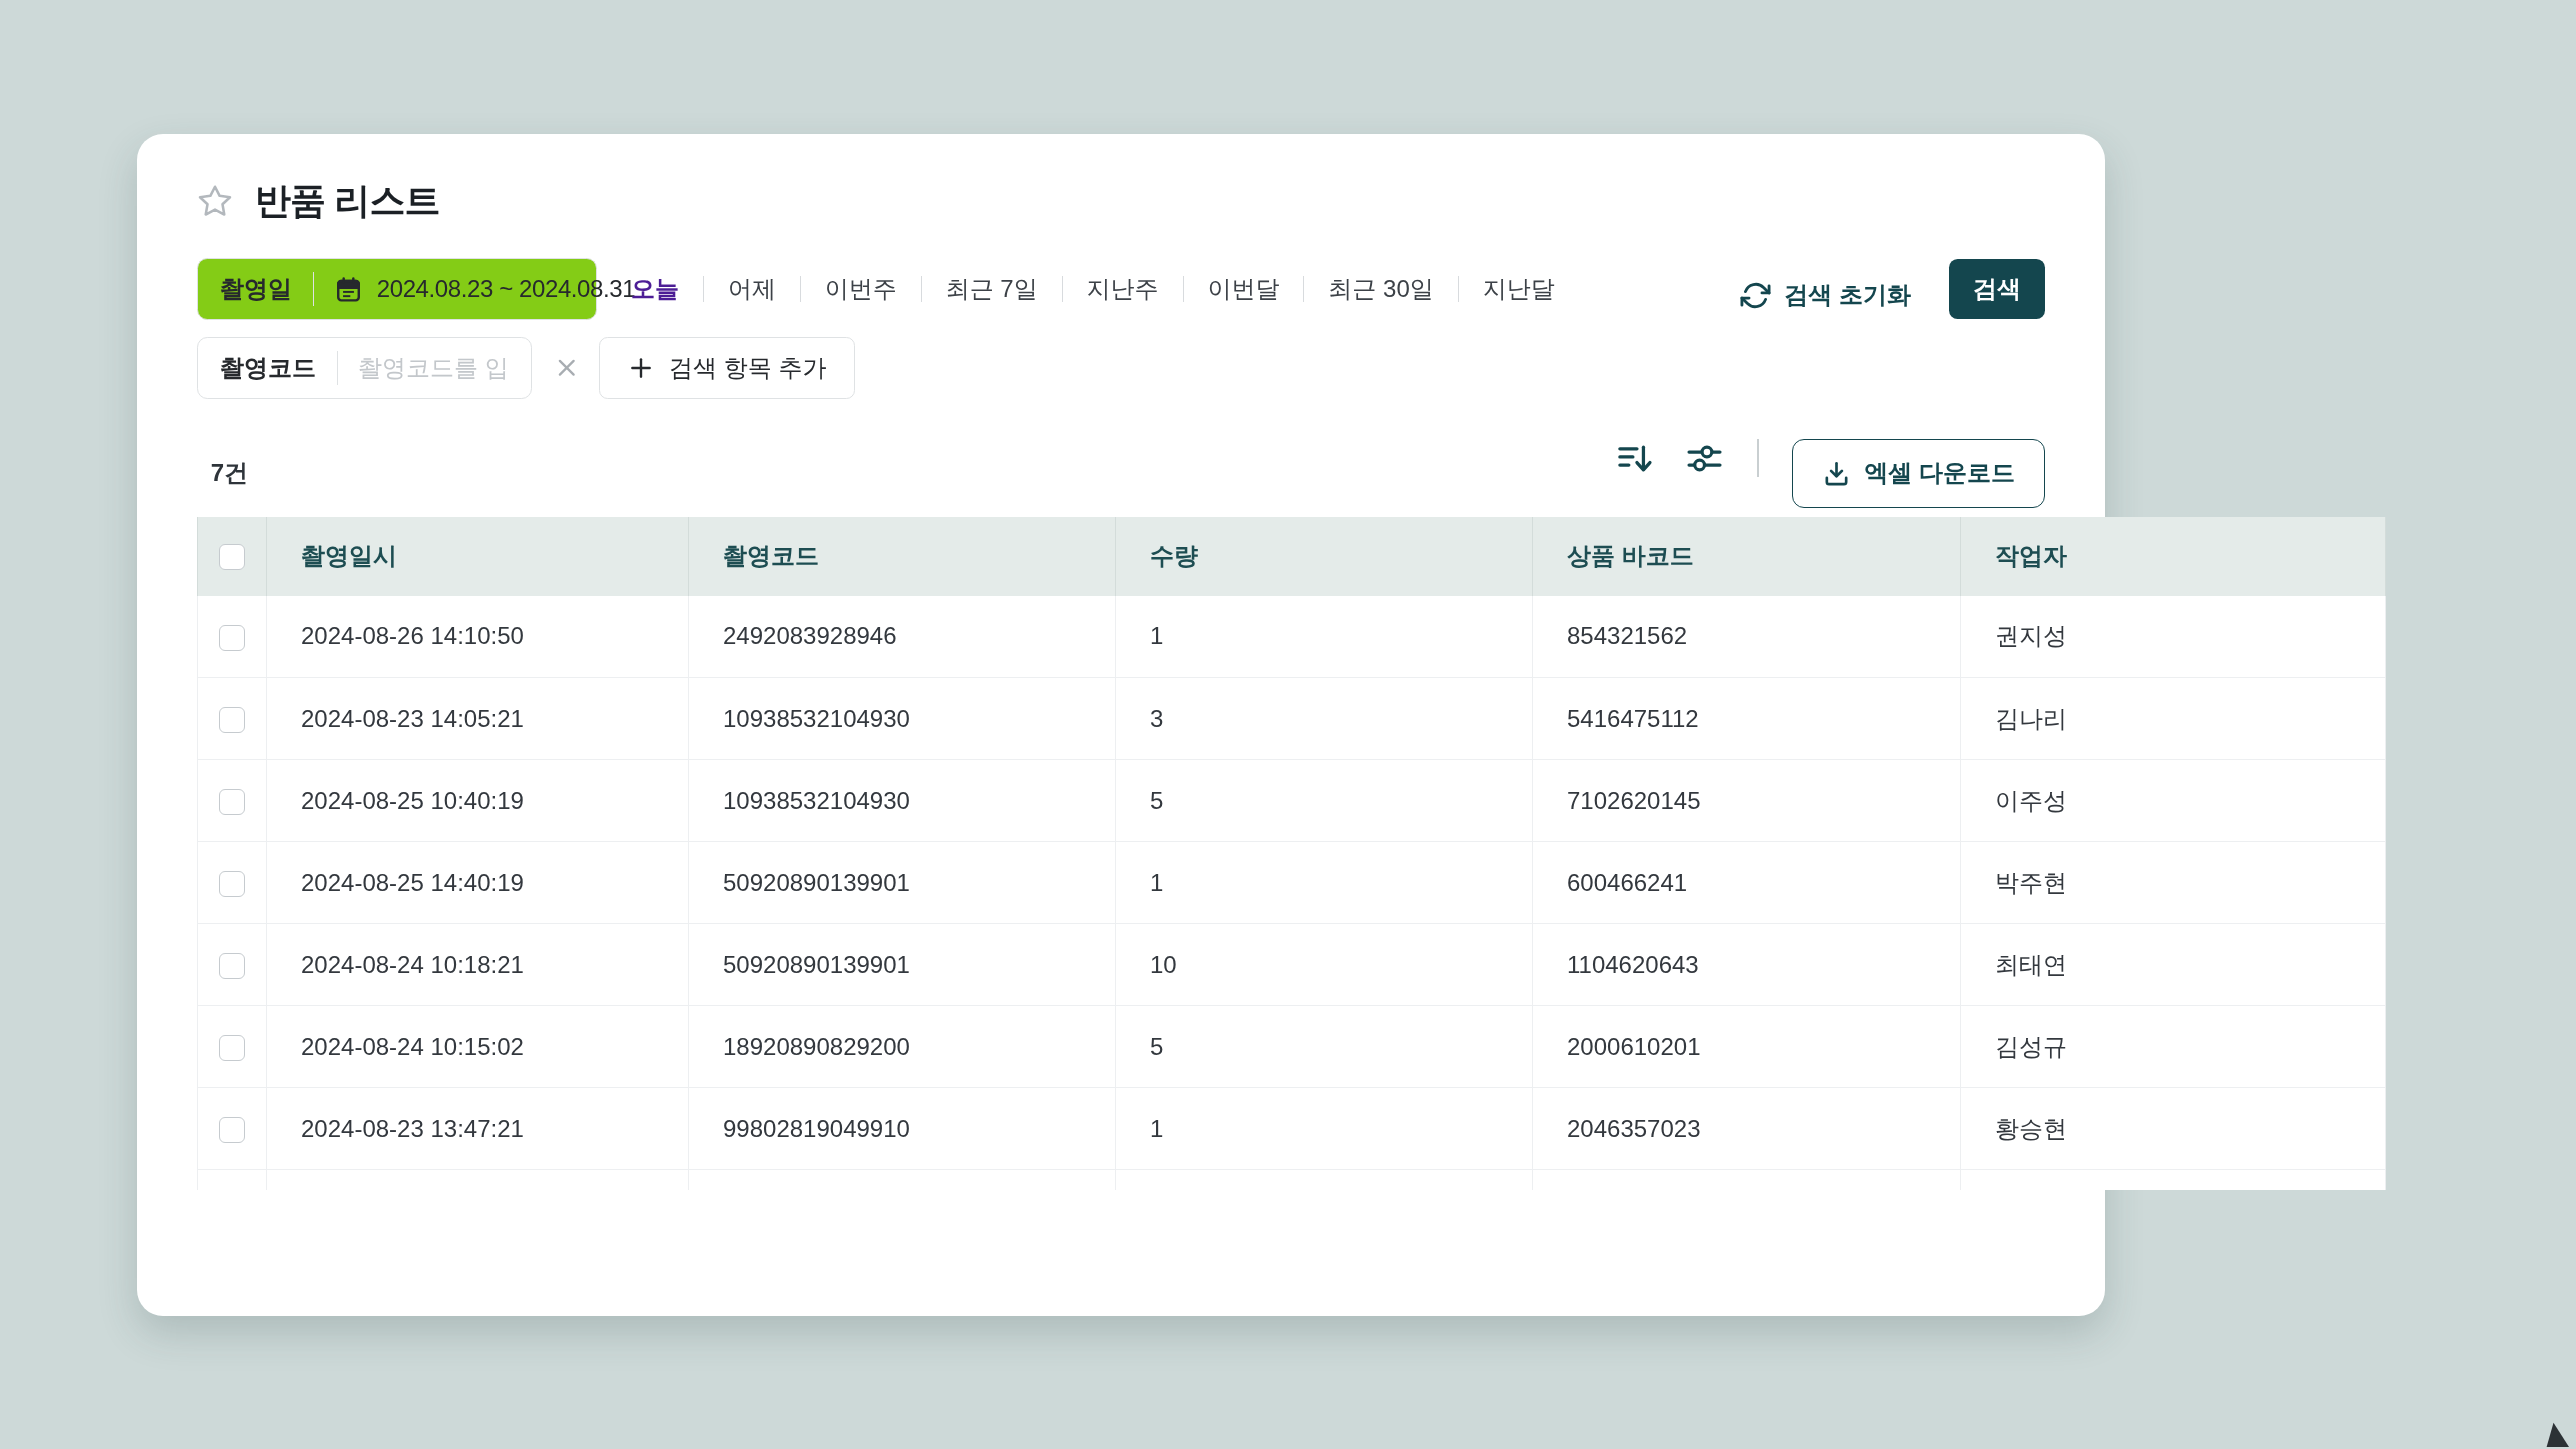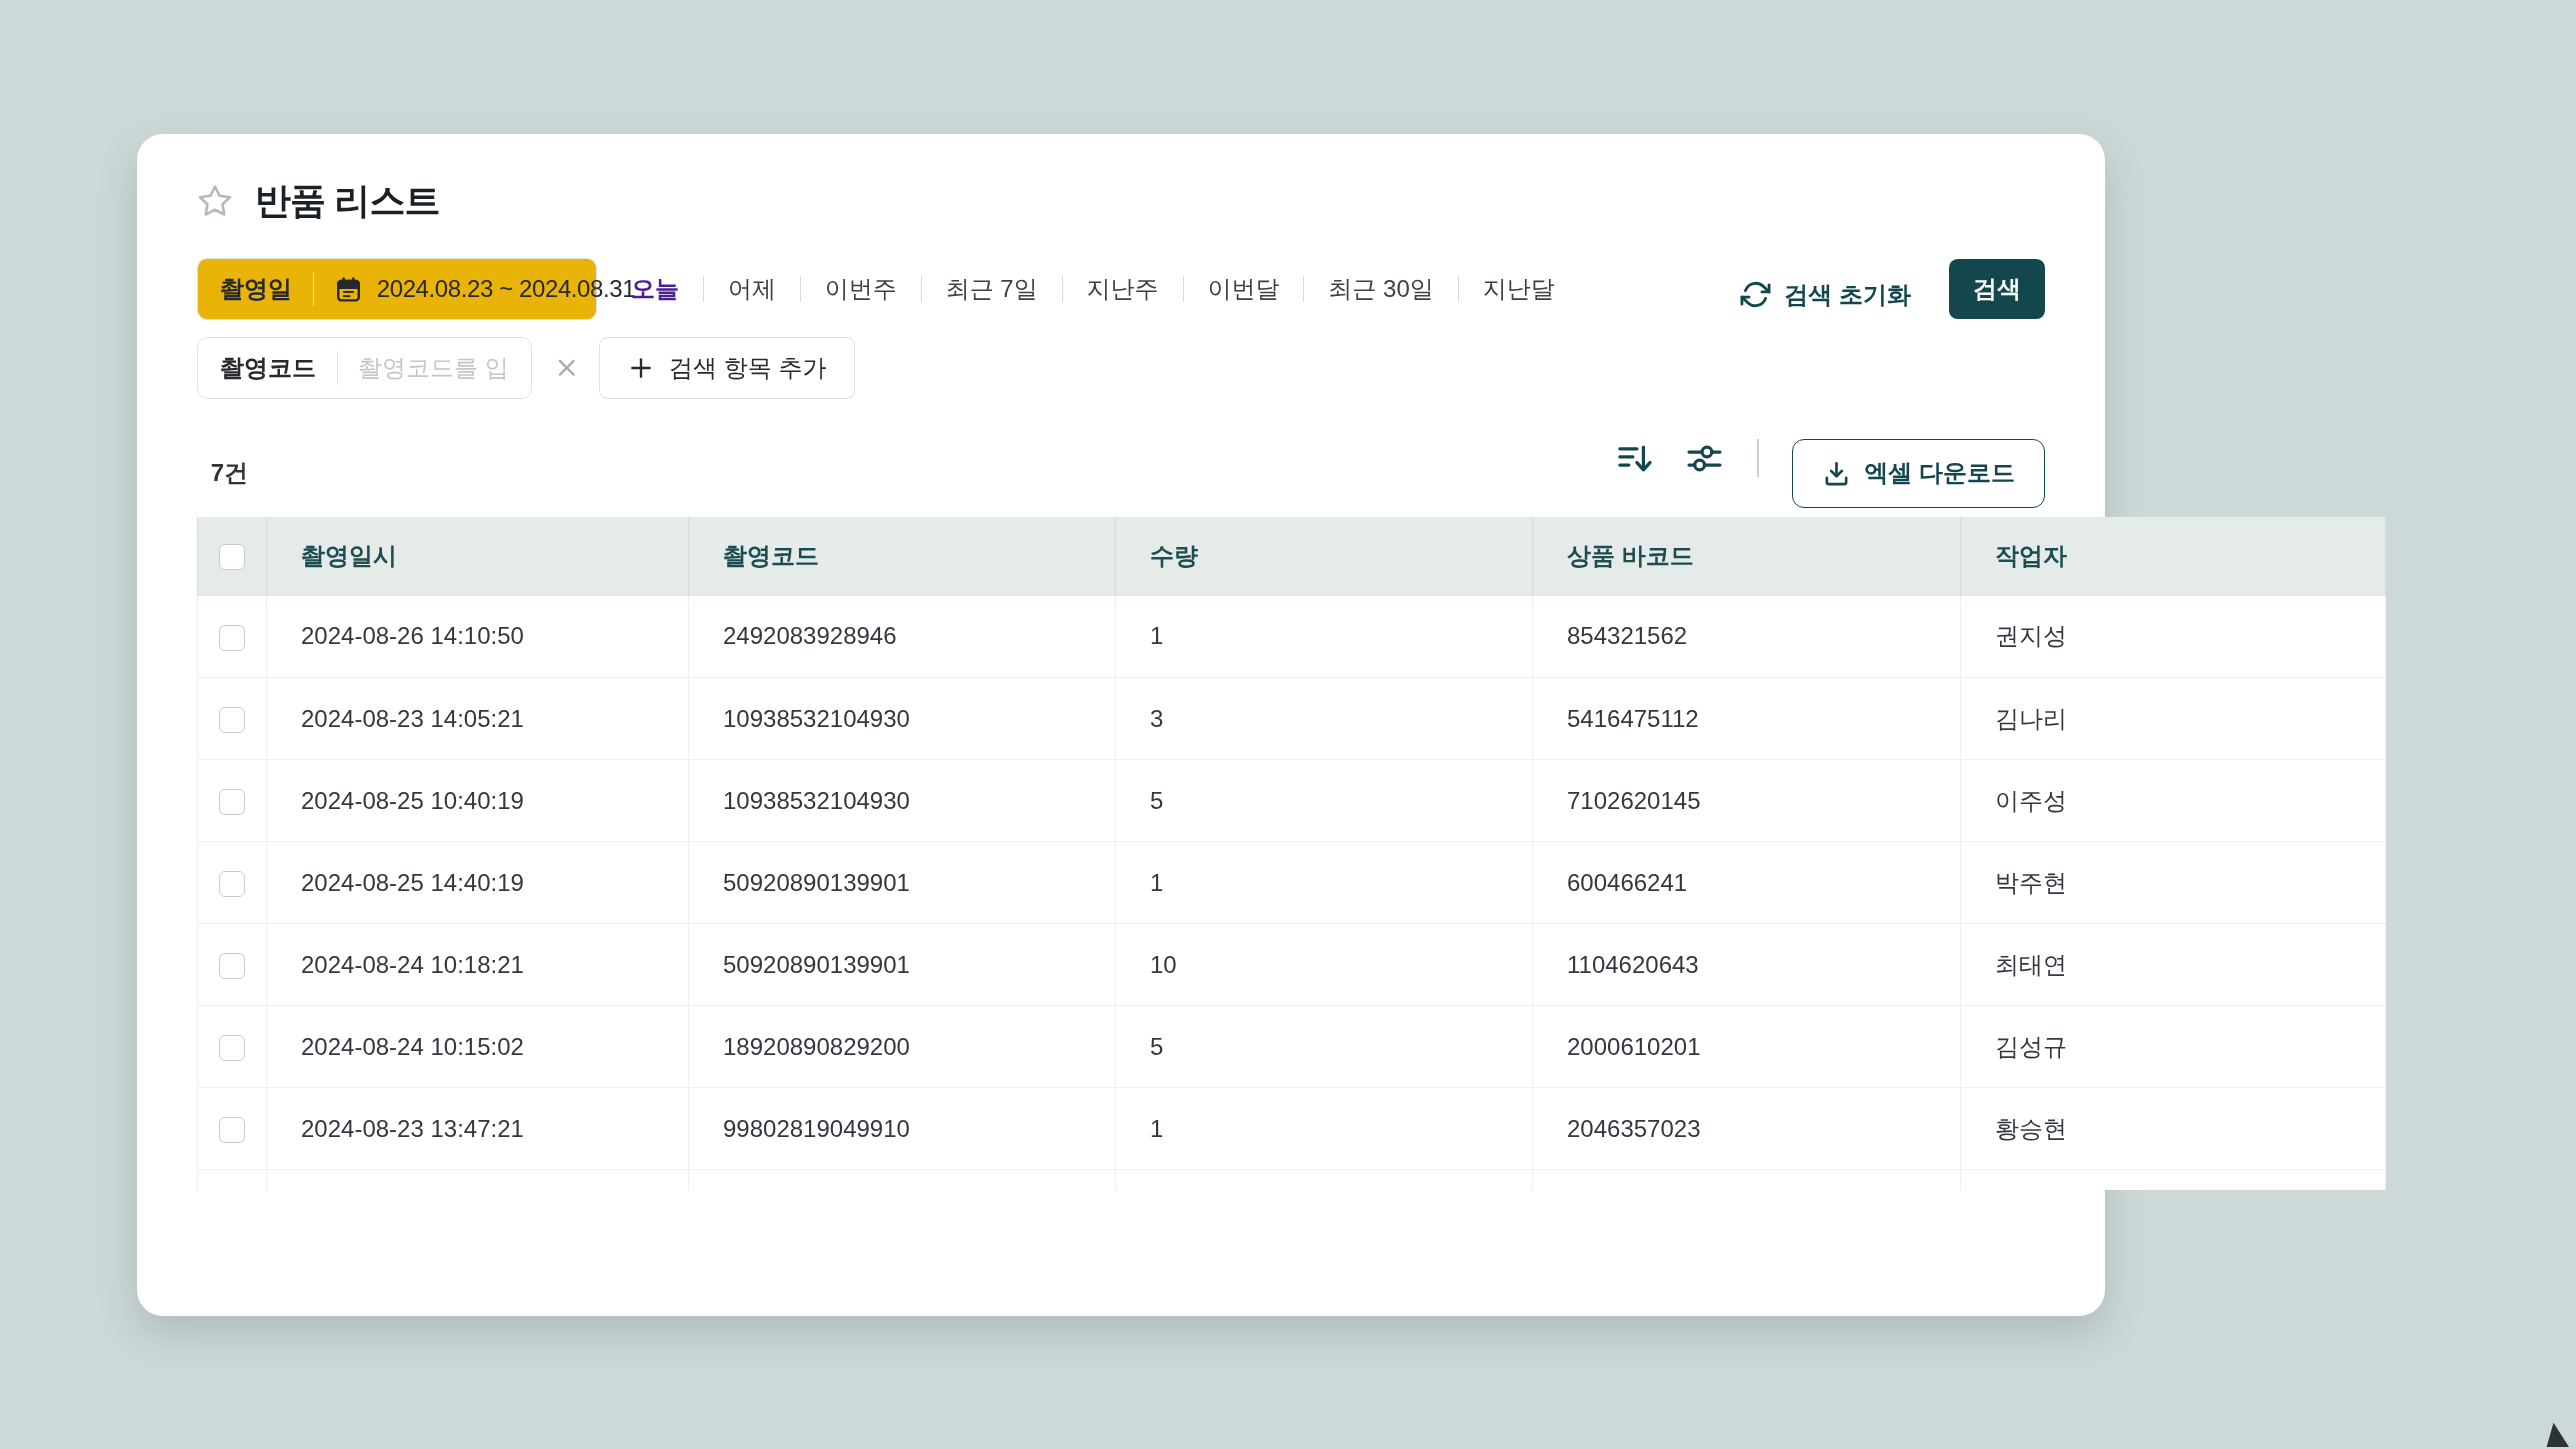--- a/index.html
+++ b/index.html
@@ -19,32 +19,32 @@
     padding:0 60px;
   }
   
   .title-row { display:flex; align-items:center; gap:22px; padding-top:46px; height:88px; }
   .title-row h1 { font-size:36px; font-weight:800; color:#1b2025; letter-spacing:-0.9px; }
   .star-icon svg { display:block; }
   
   .filter-row1 { display:flex; align-items:center; margin-top:36px; height:62px; }
   .date-box {
     display:flex; align-items:center; height:62px; width:400px;
-    border:0.9px solid #dfe2e4; border-radius:10.3px; background:#eab308; padding:0 22px;
+    border:0.9px solid #dfe2e4; border-radius:10.3px; background:#84cc16; padding:0 22px;
   }
   .field-label { font-size:24px; font-weight:700; color:#26292d; white-space:nowrap; }
   .vsep { width:0.9px; height:34px; background:#dfe2e4; margin:0 20.6px; flex:0 0 auto; }
   .date-box .cal { flex:0 0 auto; margin-right:13.7px; display:flex; }
   .date-text { font-size:24px; color:#26292d; white-space:nowrap; letter-spacing:-0.4px; }
   .quick-ranges { display:flex; align-items:center; margin-left:34px; }
   .qr-item { font-size:24px; color:#3c4147; cursor:pointer; white-space:nowrap; }
   .qr-item.active { font-weight:700; color:#4c1d95; }
   .qr-sep { width:0.9px; height:26px; background:#d8dbde; margin:0 24px; }
   .right-actions { margin-left:auto; display:flex; align-items:center; }
-  .reset-btn { display:flex; align-items:center; gap:13px; cursor:pointer;margin-top:11px; }
+  .reset-btn { display:flex; align-items:flex-end; gap:13px; cursor:pointer;margin-top:11px; }
   .reset-btn span { font-size:24px; font-weight:700; color:#14464e; white-space:nowrap; }
   .search-btn {
     margin-left:38px; height:60px; min-width:82px; padding:0 24px;
     background:#14464e; color:#ffffff; font-size:24px; font-weight:700;
     border:none; border-radius:8.6px; cursor:pointer;
     font-family:inherit;
   }
   .filter-row2 { display:flex; align-items:center; margin-top:17px; height:62px; }
   .code-box {
     display:flex; align-items:center; height:62px; width:335px;

